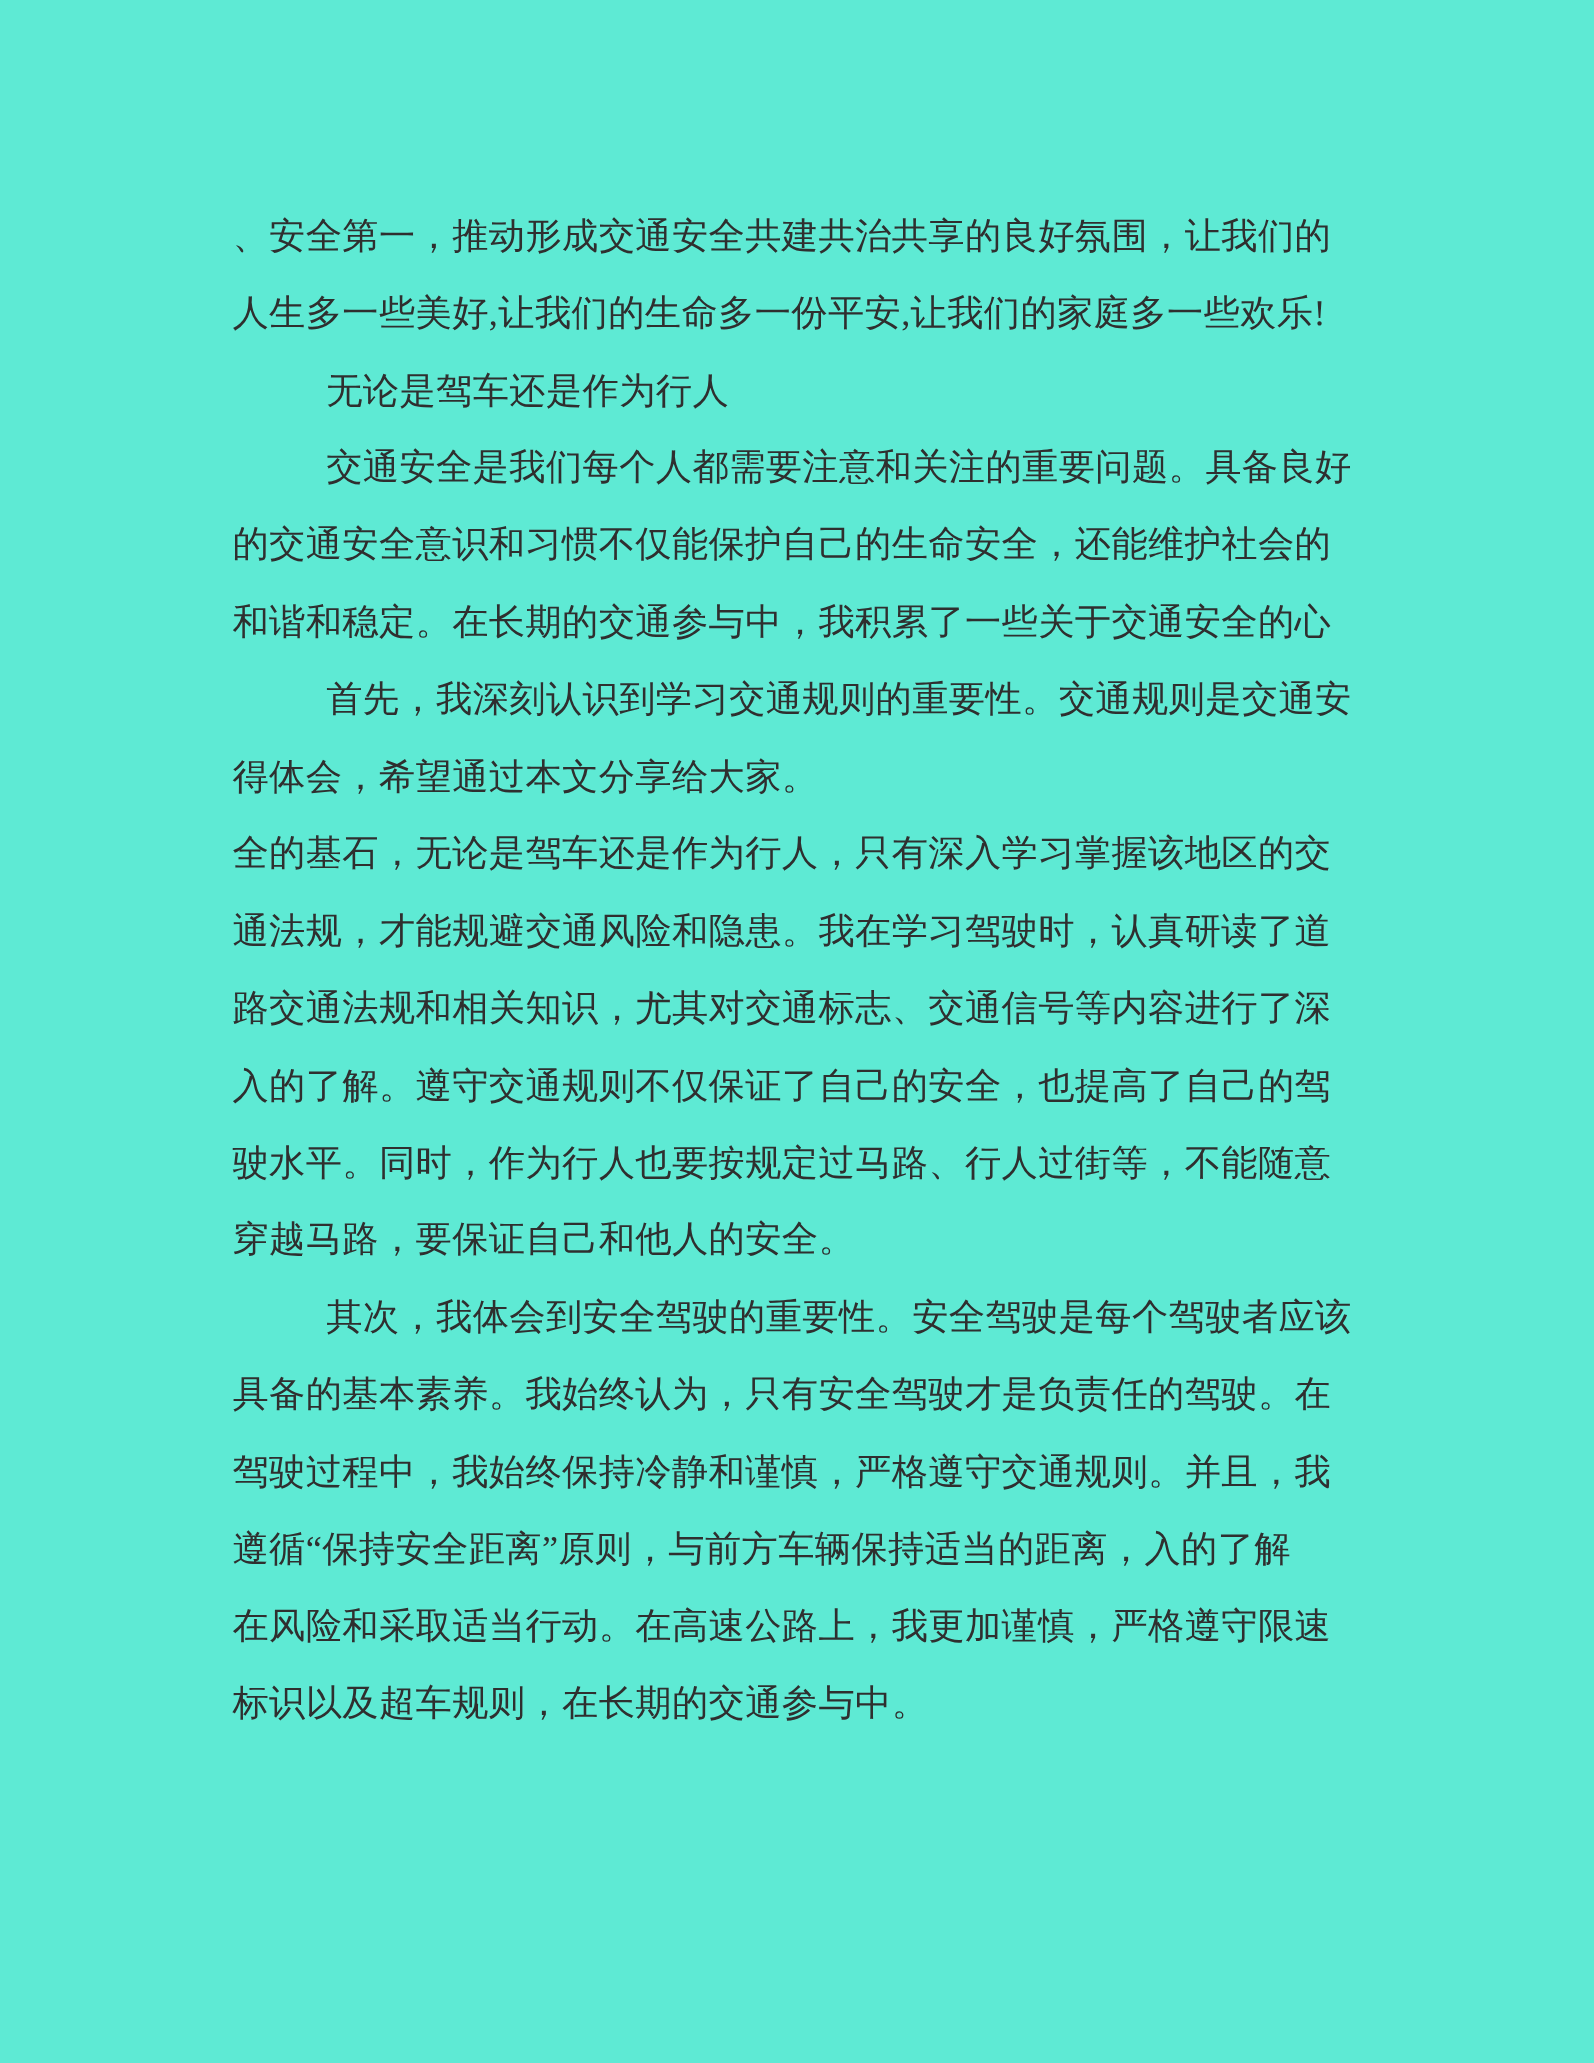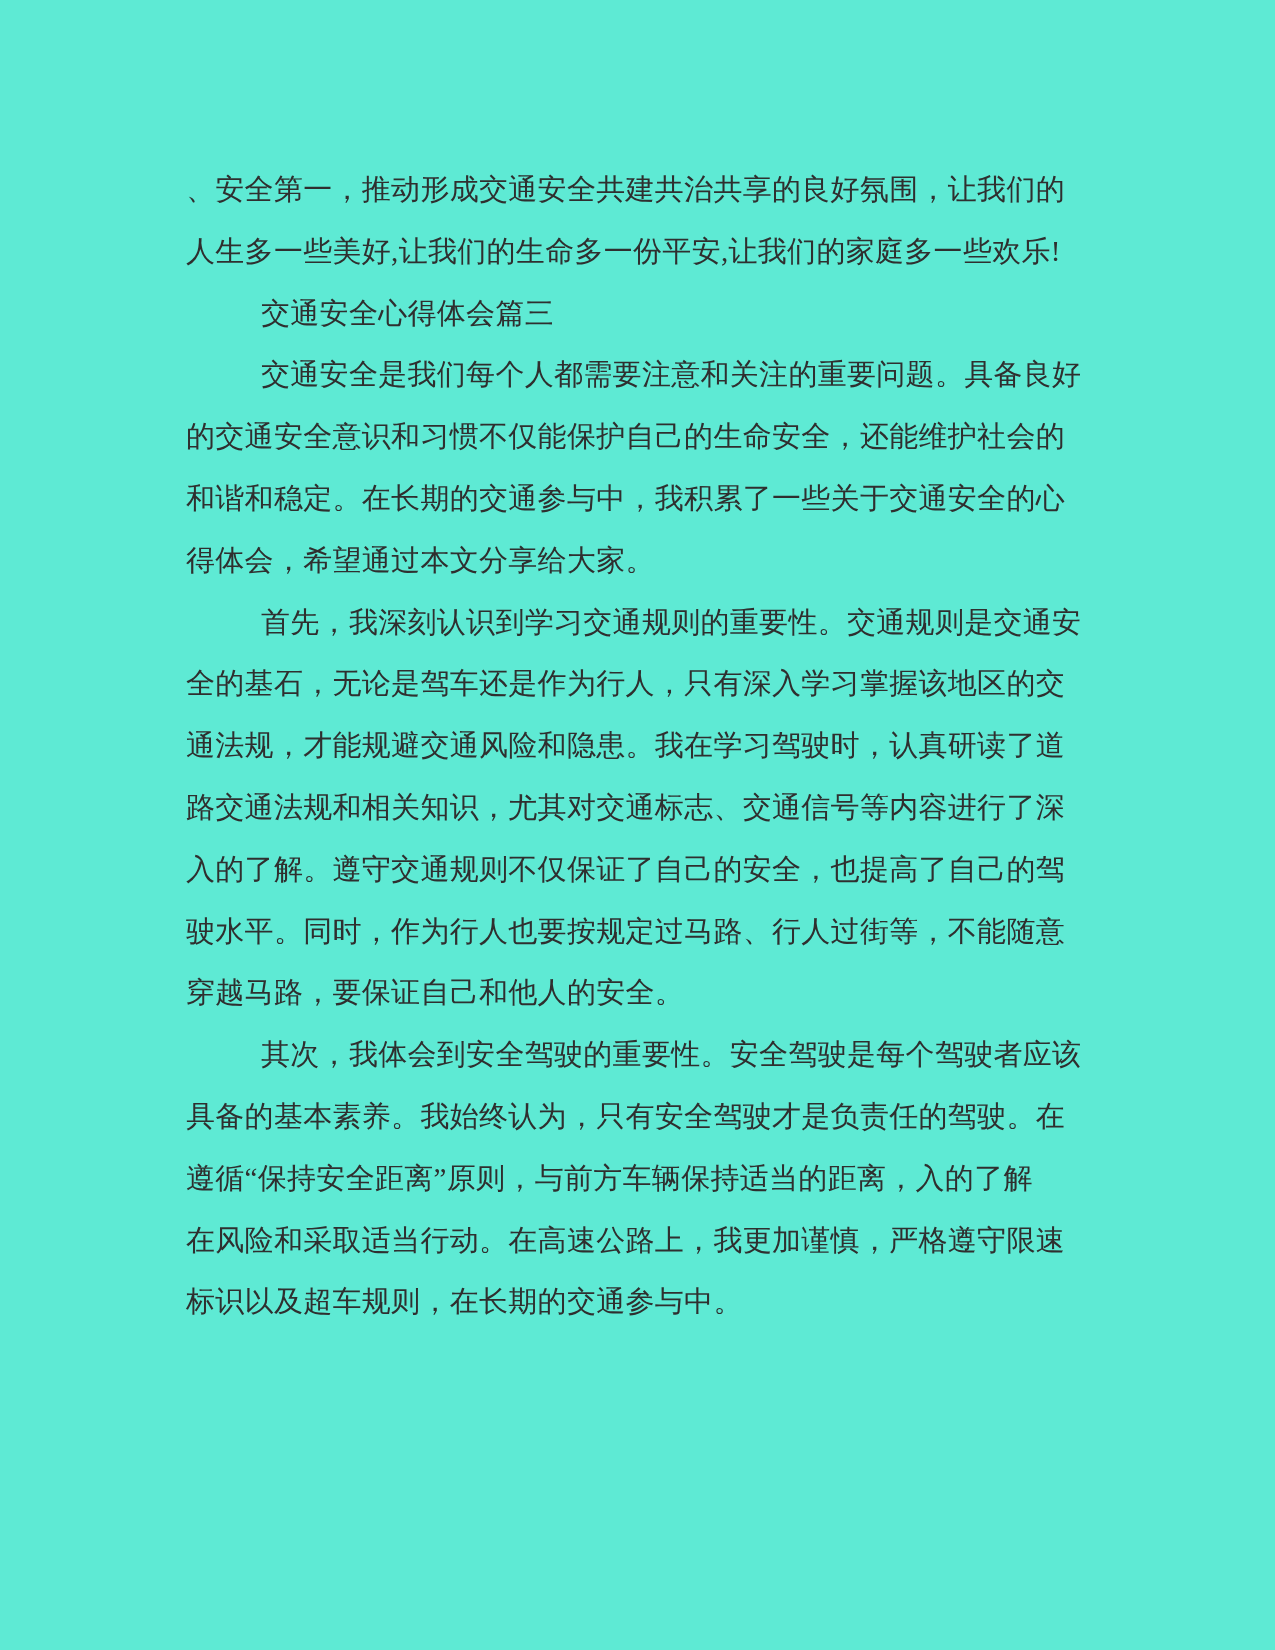--- a/index.html
+++ b/index.html
@@ -35,31 +35,32 @@
     text-indent: 75px;
   }
 </style>
 </head>
 <body>
 
 <div class="page">
   <div class="text-block" style="color: rgb(47, 47, 47);">
       <div class="line">、安全第一，推动形成交通安全共建共治共享的良好氛围，让我们的</div>
       <div class="line">人生多一些美好,让我们的生命多一份平安,让我们的家庭多一些欢乐!</div>
-      <div class="line indent">交通安全心得体会篇三</div>
+      <div class="line indent">无论是驾车还是作为行人</div>
       <div class="line indent">交通安全是我们每个人都需要注意和关注的重要问题。具备良好</div>
       <div class="line">的交通安全意识和习惯不仅能保护自己的生命安全，还能维护社会的</div>
       <div class="line">和谐和稳定。在长期的交通参与中，我积累了一些关于交通安全的心</div>
+      <div class="line indent">首先，我深刻认识到学习交通规则的重要性。交通规则是交通安</div>
       <div class="line">得体会，希望通过本文分享给大家。</div>
-      <div class="line indent">首先，我深刻认识到学习交通规则的重要性。交通规则是交通安</div>
       <div class="line">全的基石，无论是驾车还是作为行人，只有深入学习掌握该地区的交</div>
       <div class="line">通法规，才能规避交通风险和隐患。我在学习驾驶时，认真研读了道</div>
       <div class="line">路交通法规和相关知识，尤其对交通标志、交通信号等内容进行了深</div>
       <div class="line">入的了解。遵守交通规则不仅保证了自己的安全，也提高了自己的驾</div>
       <div class="line">驶水平。同时，作为行人也要按规定过马路、行人过街等，不能随意</div>
       <div class="line">穿越马路，要保证自己和他人的安全。</div>
       <div class="line indent">其次，我体会到安全驾驶的重要性。安全驾驶是每个驾驶者应该</div>
       <div class="line">具备的基本素养。我始终认为，只有安全驾驶才是负责任的驾驶。在</div>
+      <div class="line">驾驶过程中，我始终保持冷静和谨慎，严格遵守交通规则。并且，我</div>
       <div class="line">遵循“保持安全距离”原则，与前方车辆保持适当的距离，入的了解</div>
       <div class="line">在风险和采取适当行动。在高速公路上，我更加谨慎，严格遵守限速</div>
       <div class="line">标识以及超车规则，在长期的交通参与中。</div>
     </div>
 </div>
 
 </body></html>

